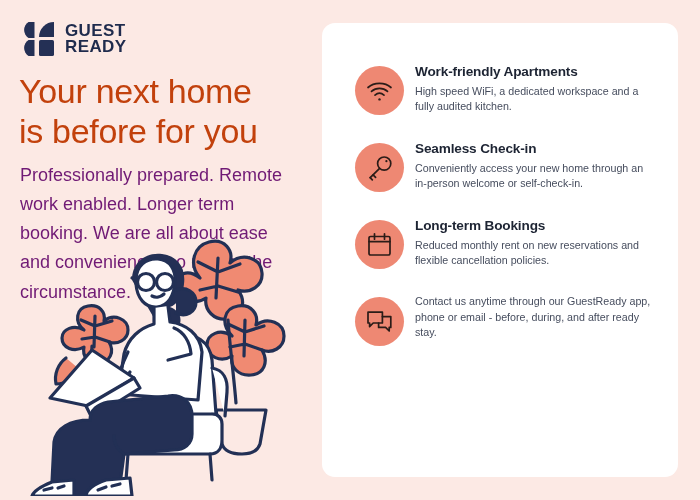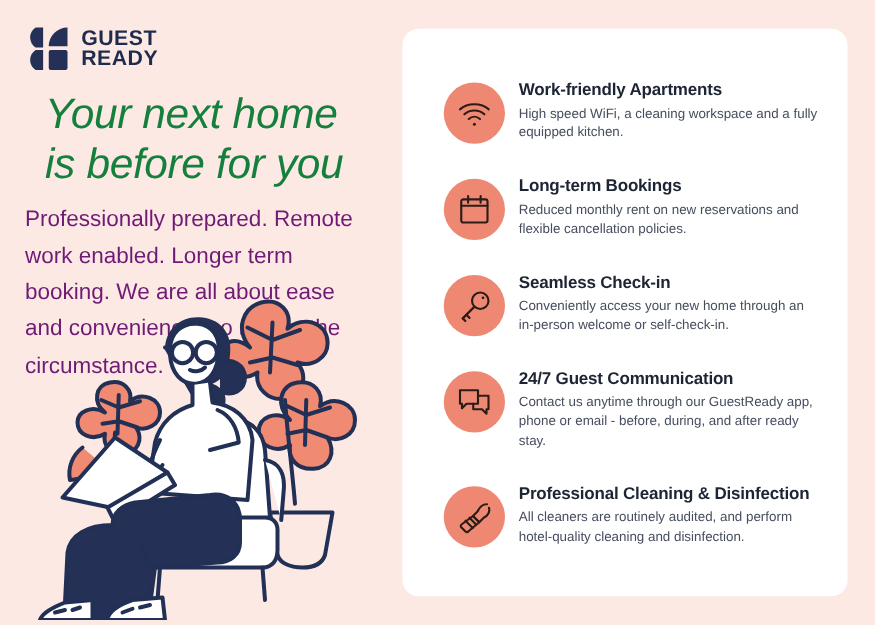--- a/index.html
+++ b/index.html
@@ -31,28 +31,27 @@
     font-weight:bold;
     line-height:0.92;
     letter-spacing:0.4px;
     color:#1f2b4d;
     text-transform:uppercase;
   }
   .brand-word span { display:block; }
 
   .headline {
     position:absolute;
-    left:36px; top:72px;
+    left:19px; top:72px;
     width:290px;
     font-size:34px;
     line-height:1.17;
     font-weight:normal;
-    color:#15803d;
+    color:#c2410c;
     letter-spacing:-0.3px;
-    font-style:italic;
   }
   .headline span { display:block; }
 
   .subcopy {
     position:absolute;
     left:20px; top:161px;
     width:272px;
     font-size:18px;
     line-height:1.62;
     color:#701a75;
@@ -213,36 +212,21 @@
       <div class="feature-icon">
         <svg width="27" height="24" viewBox="0 0 27 24" fill="none" stroke="#2b1c18" stroke-width="1.7" stroke-linecap="round">
           <path d="M2 8.5 C8 3 19 3 25 8.5"></path>
           <path d="M5.5 12.4 C10 8.4 17 8.4 21.5 12.4"></path>
           <path d="M9 16.2 C11.7 13.8 15.3 13.8 18 16.2"></path>
           <circle cx="13.5" cy="20.4" r="1.2" fill="#2b1c18" stroke="none"></circle>
         </svg>
       </div>
       <div class="feature-text">
         <div class="feature-title">Work-friendly Apartments</div>
-        <div class="feature-desc">High speed WiFi, a cleaning workspace and a fully equipped kitchen.</div>
-      </div>
-    </div>
-
-    <div class="feature">
-      <div class="feature-icon">
-        <svg width="25" height="25" viewBox="0 0 25 25" fill="none" stroke="#2b1c18" stroke-width="1.7" stroke-linecap="round" stroke-linejoin="round">
-          <rect x="2" y="4.5" width="21" height="18.5" rx="1.6"></rect>
-          <path d="M2 9.6 H23"></path>
-          <path d="M7.5 1.8 V7.2"></path>
-          <path d="M17.5 1.8 V7.2"></path>
-        </svg>
-      </div>
-      <div class="feature-text">
-        <div class="feature-title">Long-term Bookings</div>
-        <div class="feature-desc">Reduced monthly rent on new reservations and flexible cancellation policies.</div>
+        <div class="feature-desc">High speed WiFi, a dedicated workspace and a fully audited kitchen.</div>
       </div>
     </div>
 
     <div class="feature">
       <div class="feature-icon">
         <svg width="26" height="26" viewBox="0 0 26 26" fill="none" stroke="#2b1c18" stroke-width="1.7" stroke-linecap="round" stroke-linejoin="round">
           <circle cx="17.2" cy="8.6" r="6.6"></circle>
           <circle cx="19.4" cy="6.2" r="1.1" fill="#2b1c18" stroke="none"></circle>
           <path d="M12.6 13.3 L3.2 22.7"></path>
           <path d="M6.1 19.8 L8.6 22.3"></path>
@@ -250,39 +234,40 @@
         </svg>
       </div>
       <div class="feature-text">
         <div class="feature-title">Seamless Check-in</div>
         <div class="feature-desc">Conveniently access your new home through an in-person welcome or self-check-in.</div>
       </div>
     </div>
 
     <div class="feature">
       <div class="feature-icon">
+        <svg width="25" height="25" viewBox="0 0 25 25" fill="none" stroke="#2b1c18" stroke-width="1.7" stroke-linecap="round" stroke-linejoin="round">
+          <rect x="2" y="4.5" width="21" height="18.5" rx="1.6"></rect>
+          <path d="M2 9.6 H23"></path>
+          <path d="M7.5 1.8 V7.2"></path>
+          <path d="M17.5 1.8 V7.2"></path>
+        </svg>
+      </div>
+      <div class="feature-text">
+        <div class="feature-title">Long-term Bookings</div>
+        <div class="feature-desc">Reduced monthly rent on new reservations and flexible cancellation policies.</div>
+      </div>
+    </div>
+
+    <div class="feature">
+      <div class="feature-icon">
         <svg width="27" height="24" viewBox="0 0 27 24" fill="none" stroke="#2b1c18" stroke-width="1.7" stroke-linecap="round" stroke-linejoin="round">
           <path d="M2 2.2 H16.4 V13 H7.2 L3.6 16.6 V13 H2 Z"></path>
           <path d="M16.4 6.6 H24.8 V17.4 H23.2 V21 L19.6 17.4 H12.6 V13"></path>
         </svg>
       </div>
       <div class="feature-text">
-        <div class="feature-title">24/7 Guest Communication</div>
         <div class="feature-desc">Contact us anytime through our GuestReady app, phone or email - before, during, and after ready stay.</div>
       </div>
     </div>
 
-    <div class="feature">
-      <div class="feature-icon">
-        <svg width="26" height="26" viewBox="0 0 26 26" fill="none" stroke="#2b1c18" stroke-width="1.7" stroke-linecap="round" stroke-linejoin="round">
-          <path d="M22.6 2.4 C19.6 2.2 16.6 4.6 15.2 8 L11.4 11.8 L16.4 16.8 L20.2 13 C23.4 11.8 25 8.4 24.2 5.2"></path>
-          <path d="M11.4 11.8 L2.2 18.6 C1.4 19.2 1.4 20.2 2.2 21 L5.4 24.2 C6.2 25 7.2 24.8 7.8 24 L16.4 16.8 Z"></path>
-          <path d="M5.4 15.6 L11.2 21.4 M8.6 13.2 L13.8 18.6"></path>
-        </svg>
-      </div>
-      <div class="feature-text">
-        <div class="feature-title">Professional Cleaning &amp; Disinfection</div>
-        <div class="feature-desc">All cleaners are routinely audited, and perform hotel-quality cleaning and disinfection.</div>
-      </div>
-    </div>
 
   </div>
 </div>
 
 </body></html>

